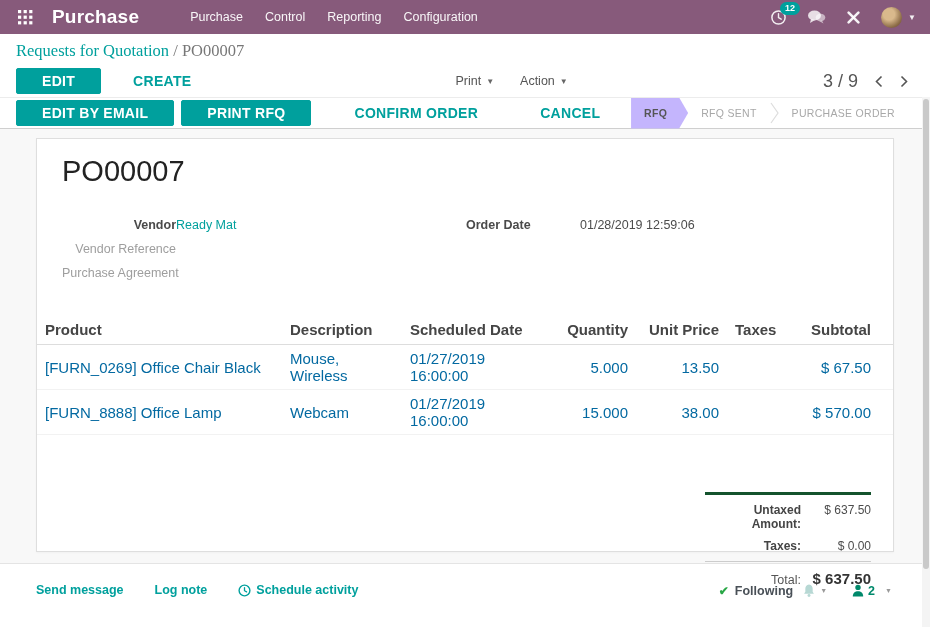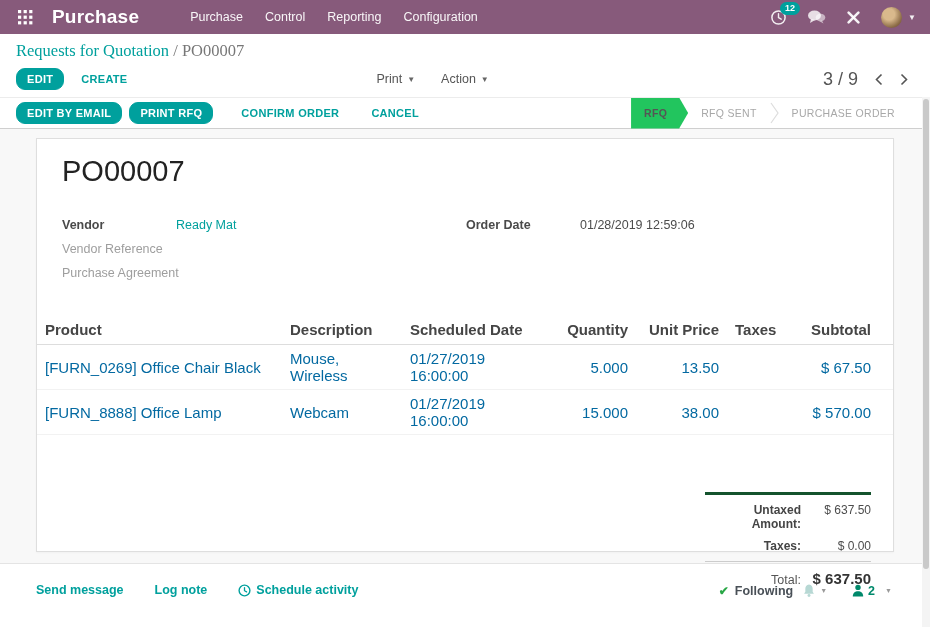--- a/index.html
+++ b/index.html
@@ -23,50 +23,50 @@
   .avatar { width:21px; height:21px; border-radius:50%;
             background:radial-gradient(circle at 38% 35%, #d9b98c 0 30%, #8a6a45 70%, #5d4630 100%); }
   .caret-w { color:rgba(255,255,255,.9); font-size:8px; }
 
   
   .control-panel { background:#fff; padding:7px 14px 6px 16px; height:63px; }
   .breadcrumb { font-size:16.5px;font-family:Liberation Serif, serif; }
   .breadcrumb .parent { color:#00a09d; cursor:pointer; }
   .breadcrumb .sep, .breadcrumb .current { color:#777; }
   .cp-row { display:flex; align-items:center; margin-top:7px; }
-  .btn { font-size:11px; font-weight:bold; letter-spacing:.3px; border:1px solid transparent;
-         border-radius:9px; padding:4px 10px; cursor:pointer; background:none; font-family:inherit; }
+  .btn { font-size:14px; font-weight:bold; letter-spacing:.3px; border:1px solid transparent;
+         border-radius:2px; padding:4px 25px; cursor:pointer; background:none; font-family:inherit; }
   .btn.primary { background:#00a09d; color:#fff; border-color:#00a09d; }
   .btn.flat { color:#00a09d; margin-left:6px; }
   .cp-center { margin-left:238px; display:flex; gap:26px; font-size:12.5px; color:#555; }
   .dd { cursor:pointer; display:flex; align-items:center; gap:5px; }
   .caret-g { font-size:8px; color:#666; }
   .pager { margin-left:auto; display:flex; align-items:center; gap:17px; font-size:18px; color:#555; padding-right:8px; }
   .pg-arrow { cursor:pointer; display:flex; align-items:center; }
 
   
   .statusbar { background:#fff; border-top:1px solid #ececec; border-bottom:1px solid #cfcfcf;
                height:32px; display:flex; align-items:center; padding-left:16px; }
   .sb-left { display:flex; align-items:center; }
   .sb-left .btn.primary { margin-right:7px; }
   .sb-left .btn.flat { margin-left:10px; }
   .pipeline { margin-left:auto; display:flex; align-items:stretch; height:31px; margin-right:22px; font-size:10.5px; }
   .stage { display:flex; align-items:center; padding:0 13px; color:#a8a8a8; letter-spacing:.3px; cursor:pointer; }
-  .stage.active { background:#22c55e; color:#555; font-weight:bold;
+  .stage.active { background:#c4b5fd; color:#555; font-weight:bold;
                   clip-path:polygon(0 0, calc(100% - 9px) 0, 100% 50%, calc(100% - 9px) 100%, 0 100%);
                   padding-right:21px; }
   .stage-sep { display:flex; align-items:center; }
 
   
   .content { padding-top:9px; }
   .sheet { width:858px; height:414px; margin:0 auto; background:#fff; border:1px solid #dedede;
            box-shadow:0 1px 2px rgba(0,0,0,.03); position:relative; }
   .po-title { font-size:29px; font-weight:400; color:#222; margin:16px 0 0 25px; }
   .fields { display:flex; margin:30px 0 0 25px; font-size:12.5px; }
-  .fcol-left { width:404px; }
+  .fcol-left { width:404px;text-align:right; }
   .frow { display:flex; margin-bottom:7px; min-height:17px; }
   .flbl { width:114px; font-weight:bold; color:#4a4a4a; }
   .flbl.muted { font-weight:normal; color:#9e9e9e; }
   .fval { color:#4c4c4c; }
   .fval.link { color:#00a09d; cursor:pointer; }
 
   .notebook { margin-top:25px; }
   .tabs { display:flex; padding-left:25px; border-bottom:1px solid #ddd; }
   .tab { font-size:12.5px; padding:7px 17px; color:#8d8d8d; cursor:pointer; border:1px solid transparent;
          border-radius:2px 2px 0 0; margin-bottom:-1px; }

